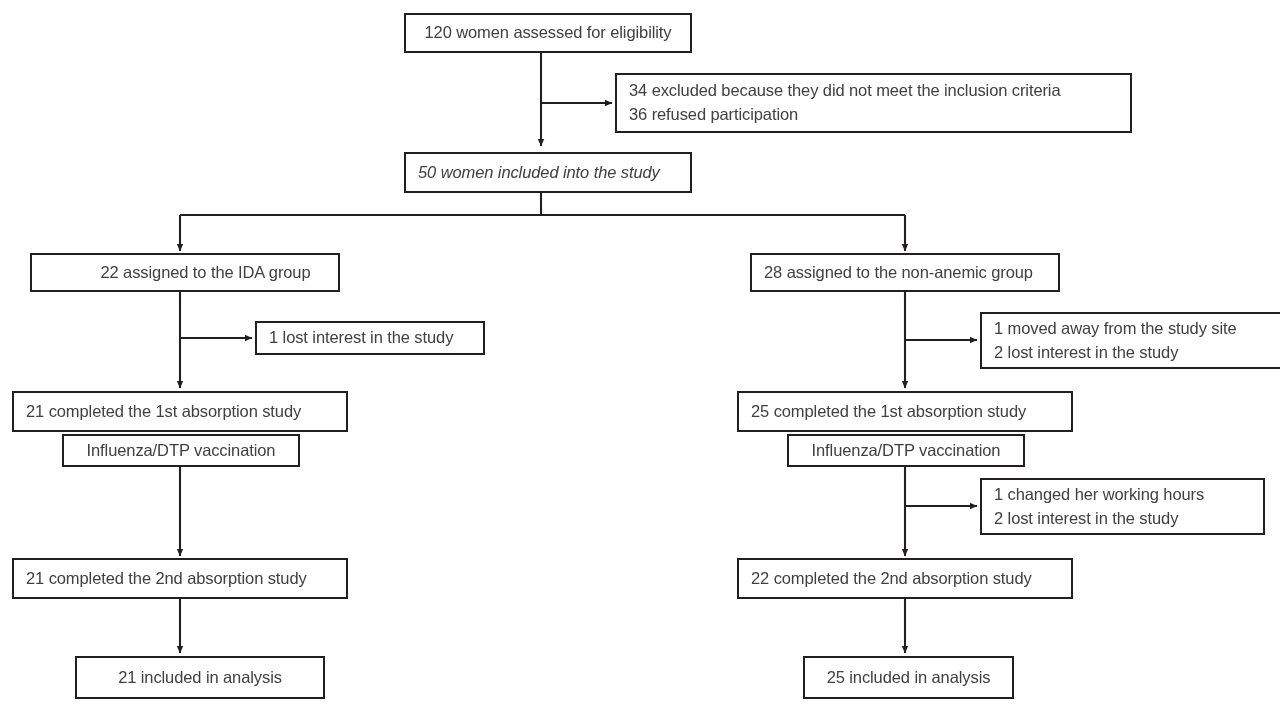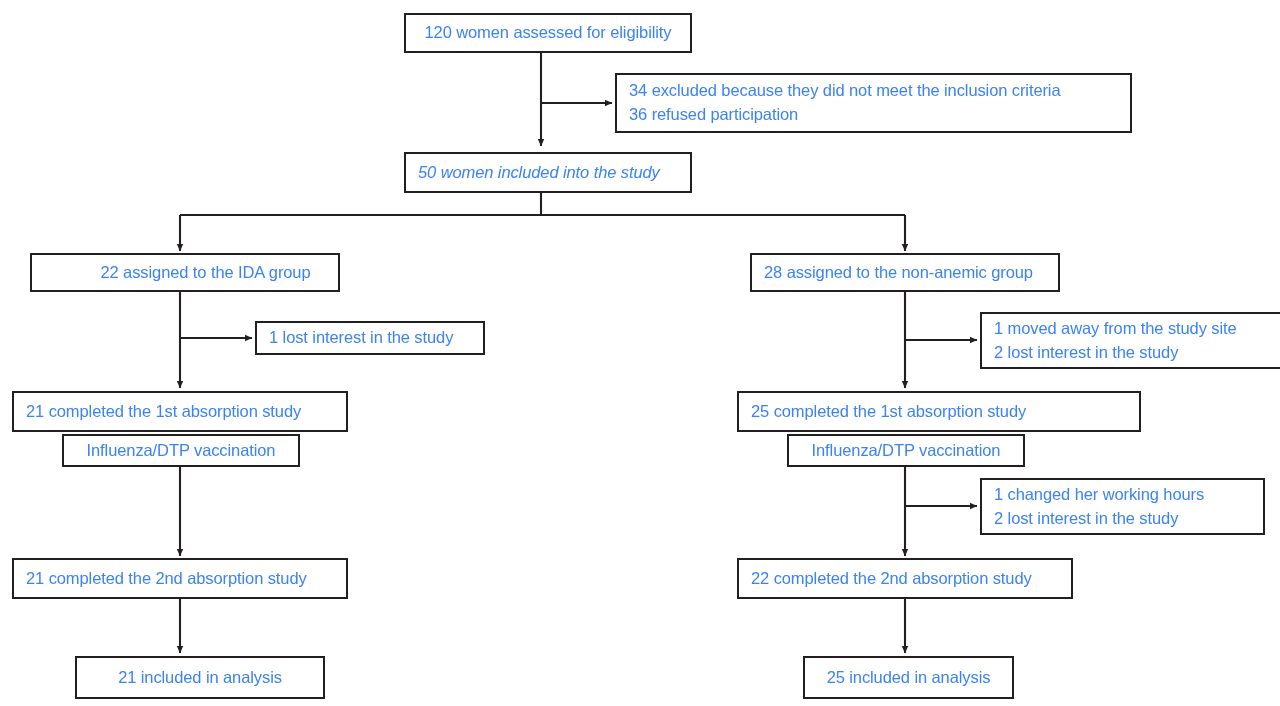--- a/index.html
+++ b/index.html
@@ -23,21 +23,21 @@
     top: 0;
     width: 1280px;
     height: 706px;
     pointer-events: none;
   }
   .node {
     position: absolute;
     box-sizing: border-box;
     border: 2px solid #231f20;
     background: #ffffff;
-    color: #3b82f6;
+    color: #404040;
     display: flex;
     flex-direction: column;
     justify-content: center;
     font-size: 16.5px;
     line-height: 1.32;
     letter-spacing: -0.1px;
     white-space: nowrap;
   }
   .node.center  { align-items: center; text-align: center; }
   .node.left    { align-items: flex-start; text-align: left; padding-left: 12px; }
@@ -111,21 +111,21 @@
   </div>
 
   <div class="node left" style="left:12px; top:391px; width:336px; height:41px;">
     <span class="line">21 completed the 1st absorption study</span>
   </div>
 
   <div class="node center" style="left:62px; top:434px; width:238px; height:33px;">
     <span class="line">Influenza/DTP vaccination</span>
   </div>
 
-  <div class="node left" style="left:737px; top:391px; width:404px; height:41px;">
+  <div class="node left" style="left:737px; top:391px; width:336px; height:41px;">
     <span class="line">25 completed the 1st absorption study</span>
   </div>
 
   <div class="node center" style="left:787px; top:434px; width:238px; height:33px;">
     <span class="line">Influenza/DTP vaccination</span>
   </div>
 
   <div class="node left two-line" style="left:980px; top:478px; width:285px; height:57px;">
     <span class="line">1 changed her working hours</span>
     <span class="line">2 lost interest in the study</span>

